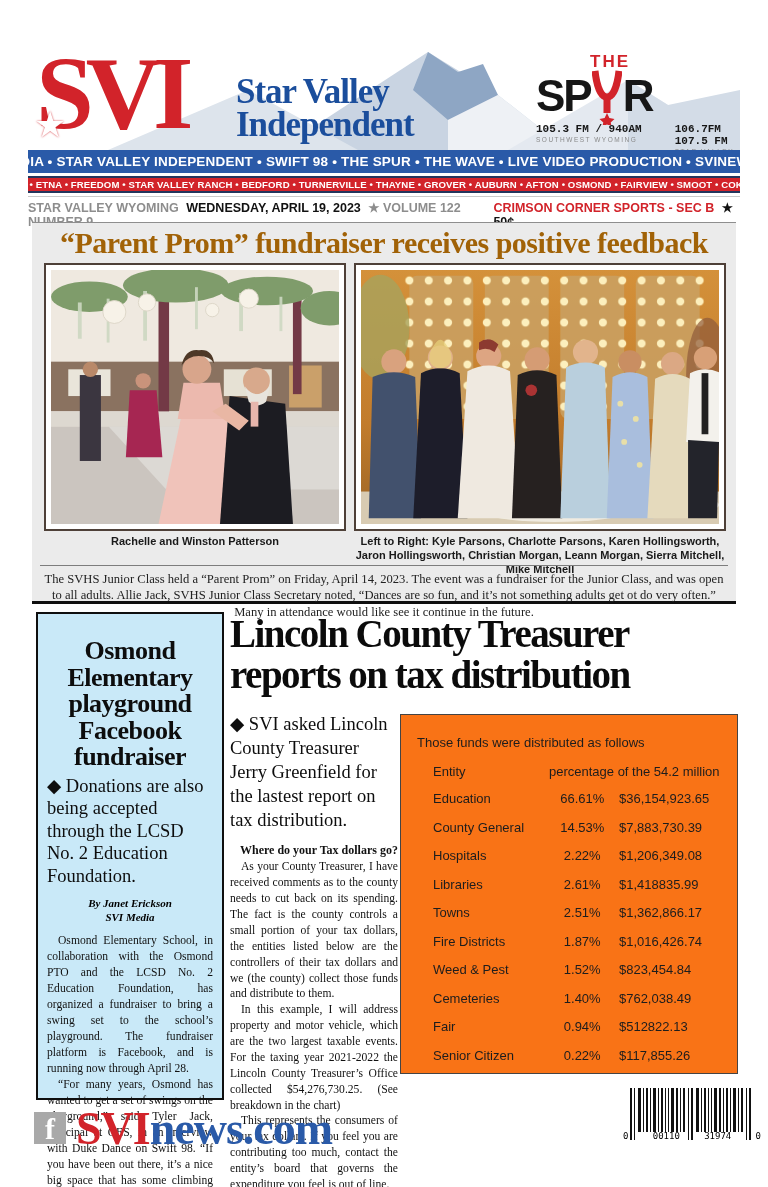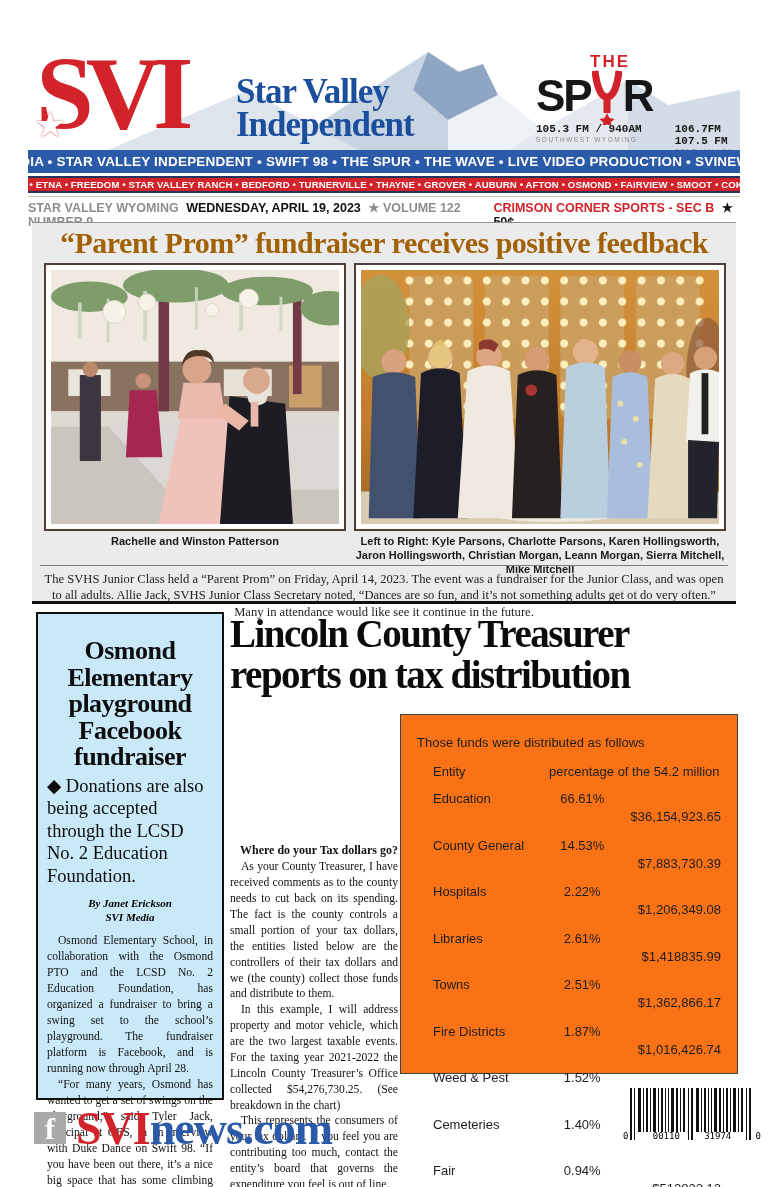--- a/index.html
+++ b/index.html
@@ -63,21 +63,21 @@
   .art-body p.para { text-indent:11px; }
 
   
   .taxtable { position:absolute; left:400px; top:714px; width:338px; height:360px; background:#f97316; border:1px solid #444; font-family:"Liberation Sans",sans-serif; color:#1d1d1d; padding:20px 14px 0 16px; }
   .tt-title { font-size:13px; margin-bottom:14px; }
   .tt-grid { width:100%; }
   .tt-row { display:grid; grid-template-columns:42% 24% 34%; margin-bottom:13.5px; font-size:13px; }
   .tt-head { font-size:13px; margin-bottom:12px; }
   .tt-entity { padding-left:16px; }
   .tt-pct { text-align:center; }
-  .tt-amt { text-align:right; padding-right:2px;margin-top:18px; }
+  .tt-amt { text-align:left; padding-right:2px; }
   .tt-head .tt-pcthead { grid-column:2 / span 2; text-align:center; }
 
   
   .fb-icon { position:absolute; left:34px; top:1112px; width:32px; height:32px; background:#a9a9a9; color:#fff; font-family:"Liberation Serif",serif; font-weight:700; font-size:30px; text-align:center; line-height:34px; }
   .site { position:absolute; left:76px; top:1102px; font-family:"Liberation Serif",serif; font-weight:700; font-size:46px; letter-spacing:-1px; }
   .site .red { color:#d2232a; }
   .site .blue { color:#2a5aa8; }
   .barcode { position:absolute; left:622px; top:1088px; width:140px; height:62px; background:#fff; }
   .barcode svg { display:block; }
   .bc-nums { display:flex; justify-content:space-between; font-family:"DejaVu Sans Mono",monospace; font-size:9px; margin-top:-9px; padding:0 1px; }
@@ -271,20 +271,21 @@
       <div>SVI Media</div>
     </div>
     <div class="sb-body">
       <p class="para">Osmond Elementary School, in collaboration with the Osmond PTO and the LCSD No. 2 Education Foundation, has organized a fundraiser to bring a swing set to the school’s playground. The fundraiser platform is Facebook, and is running now through April 28.</p>
       <p class="para">“For many years, Osmond has wanted to get a set of swings on the playground,” said Tyler Jack, principal at OES, in an interview with Duke Dance on Swift 98. “If you have been out there, it’s a nice big space that has some climbing equipment, but as one of the students said when I was talking with him, ‘What’s a playground without swings?’</p>
     </div>
 
   </div>
 
   <div class="art-headline">Lincoln County Treasurer reports on tax distribution</div>
+  <div class="art-lead">◆ SVI asked Lincoln County Treasurer Jerry Greenfield for the lastest report on tax distribution.</div>
   <div class="art-body">
     <p class="art-sub">Where do your Tax dollars go?</p>
     <p class="para">As your County Treasurer, I have received comments as to the county needs to cut back on its spending. The fact is the county controls a small portion of your tax dollars, the entities listed below are the controllers of their tax dollars and we (the county) collect those funds and distribute to them.</p>
     <p class="para">In this example, I will address property and motor vehicle, which are the two largest taxable events. For the taxing year 2021-2022 the Lincoln County Treasurer’s Office collected $54,276,730.25. (See breakdown in the chart)</p>
     <p class="para">This represents the consumers of your tax dollars. If you feel you are contributing too much, contact the entity’s board that governs the expenditure you feel is out of line.</p>
 
   </div>
 
   <div class="taxtable">
     <div class="tt-title">Those funds were distributed as follows</div>

